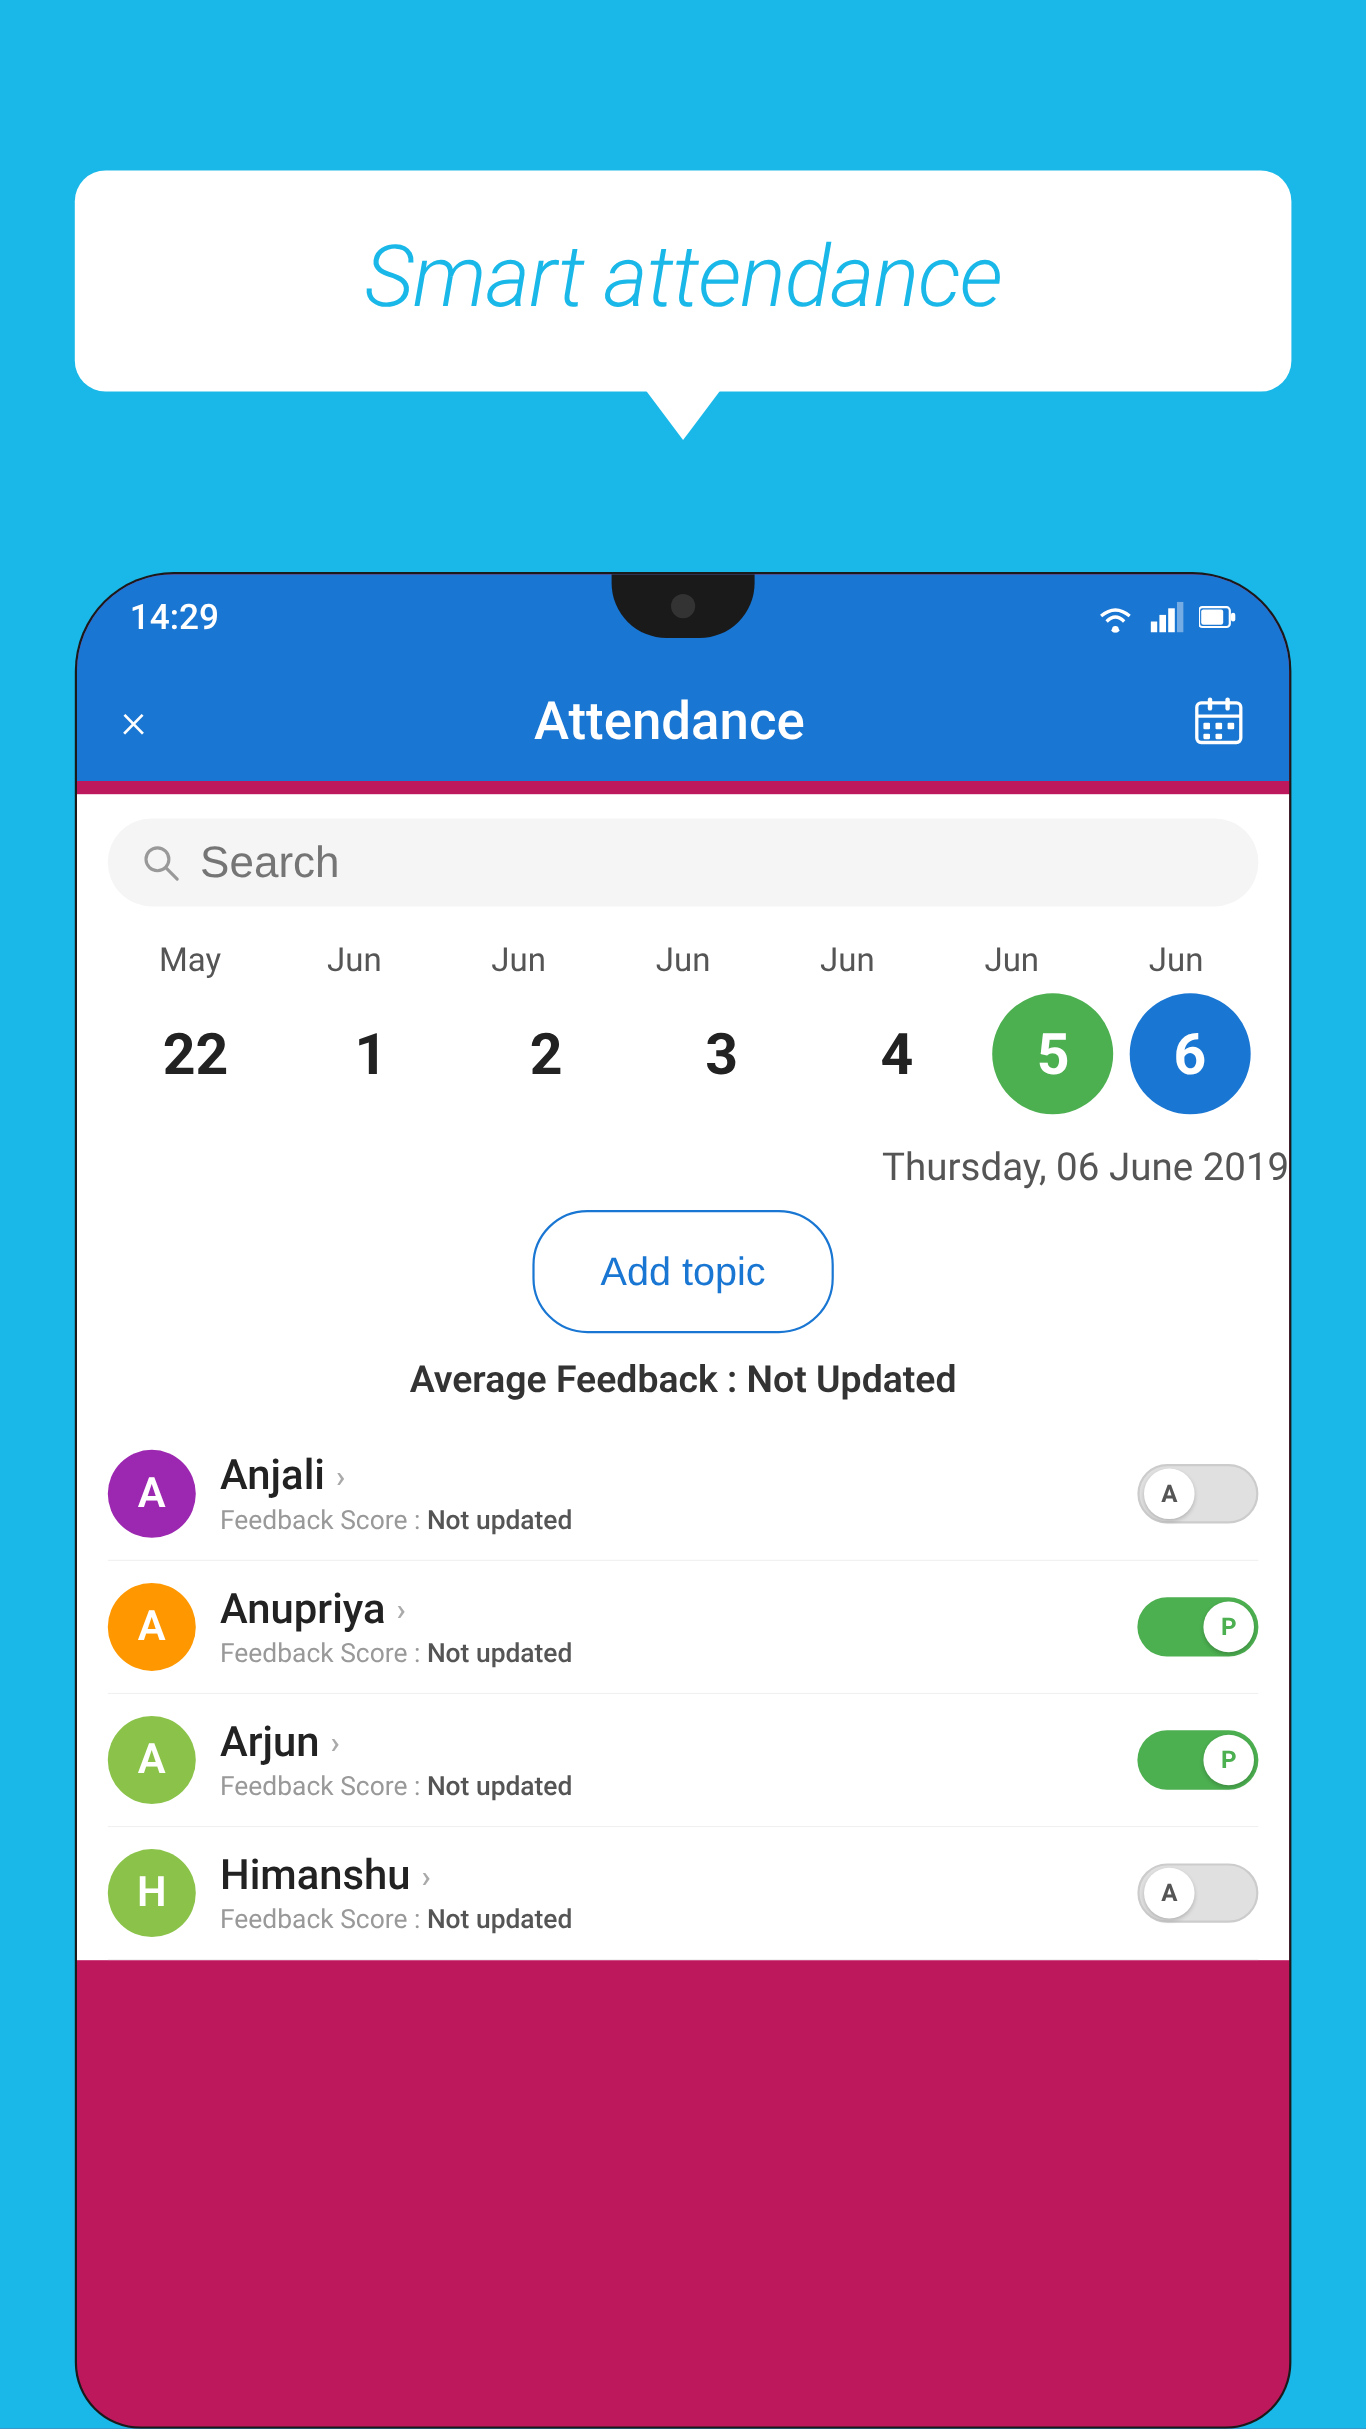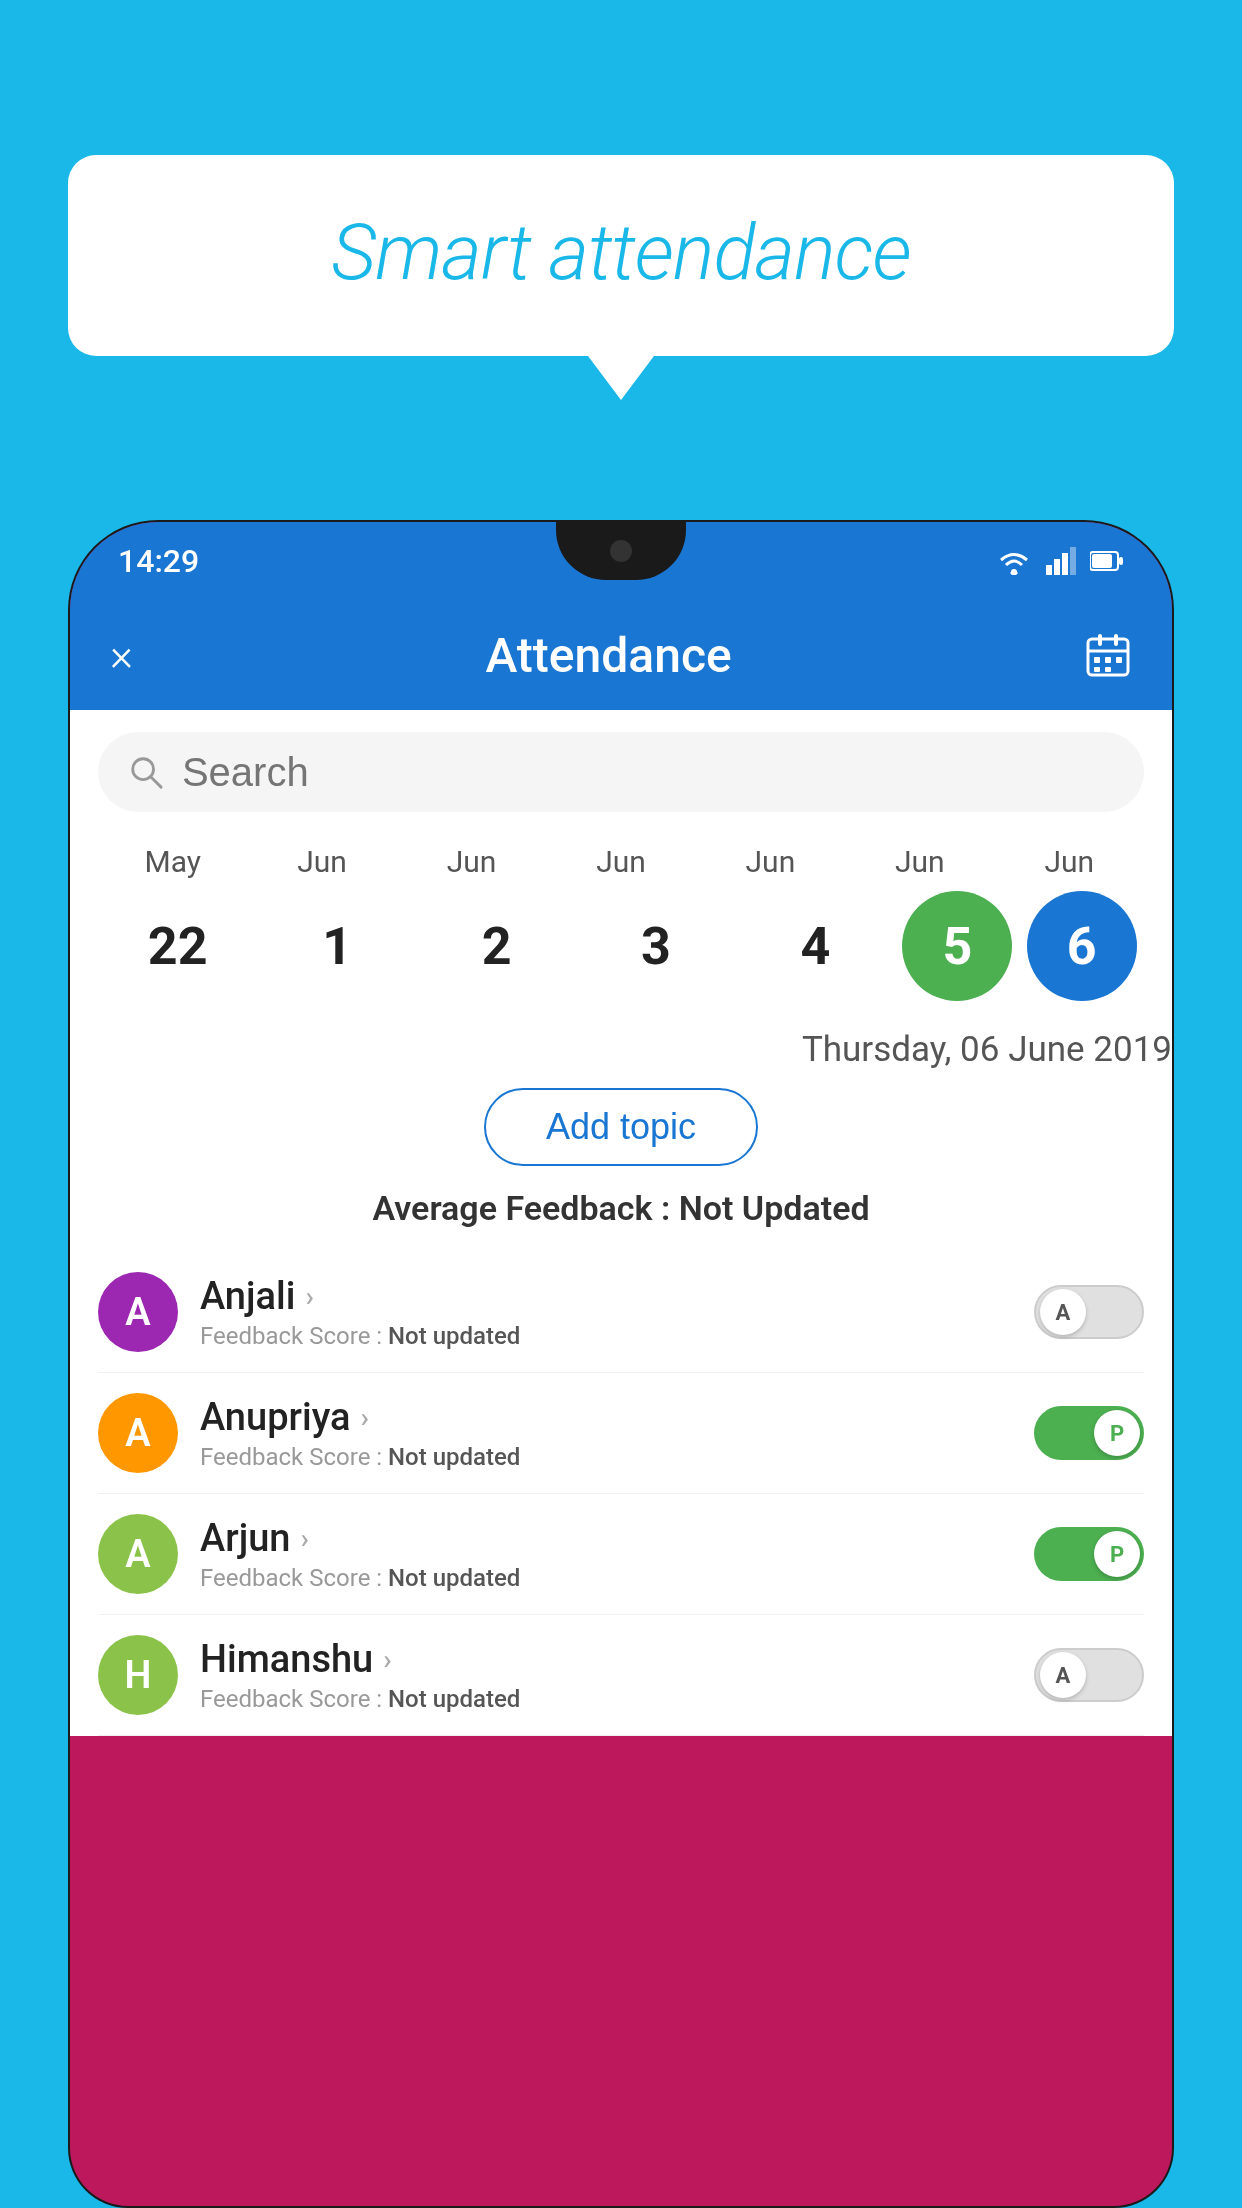--- a/index.html
+++ b/index.html
@@ -133,20 +133,21 @@
       color: white;
       font-size: 48px;
       font-weight: 500;
     }
 
     
     .screen-content {
       background: white;
       flex: 1;
       overflow: hidden;
+      margin-top: 12px;
     }
 
     
     .search-bar {
       background: #f5f5f5;
       margin: 22px 28px;
       border-radius: 50px;
       height: 80px;
       display: flex;
       align-items: center;
@@ -217,21 +218,21 @@
       font-weight: 400;
     }
 
     
     .add-topic-btn {
       display: block;
       margin: 0 auto 22px;
       border: 2px solid #1976d2;
       border-radius: 50px;
       background: transparent;
-      padding: 16px 60px;
+      padding: 33px 60px;
       font-size: 36px;
       color: #1976d2;
       cursor: pointer;
       font-weight: 400;
     }
 
     
     .avg-feedback {
       text-align: center;
       font-size: 34px;

